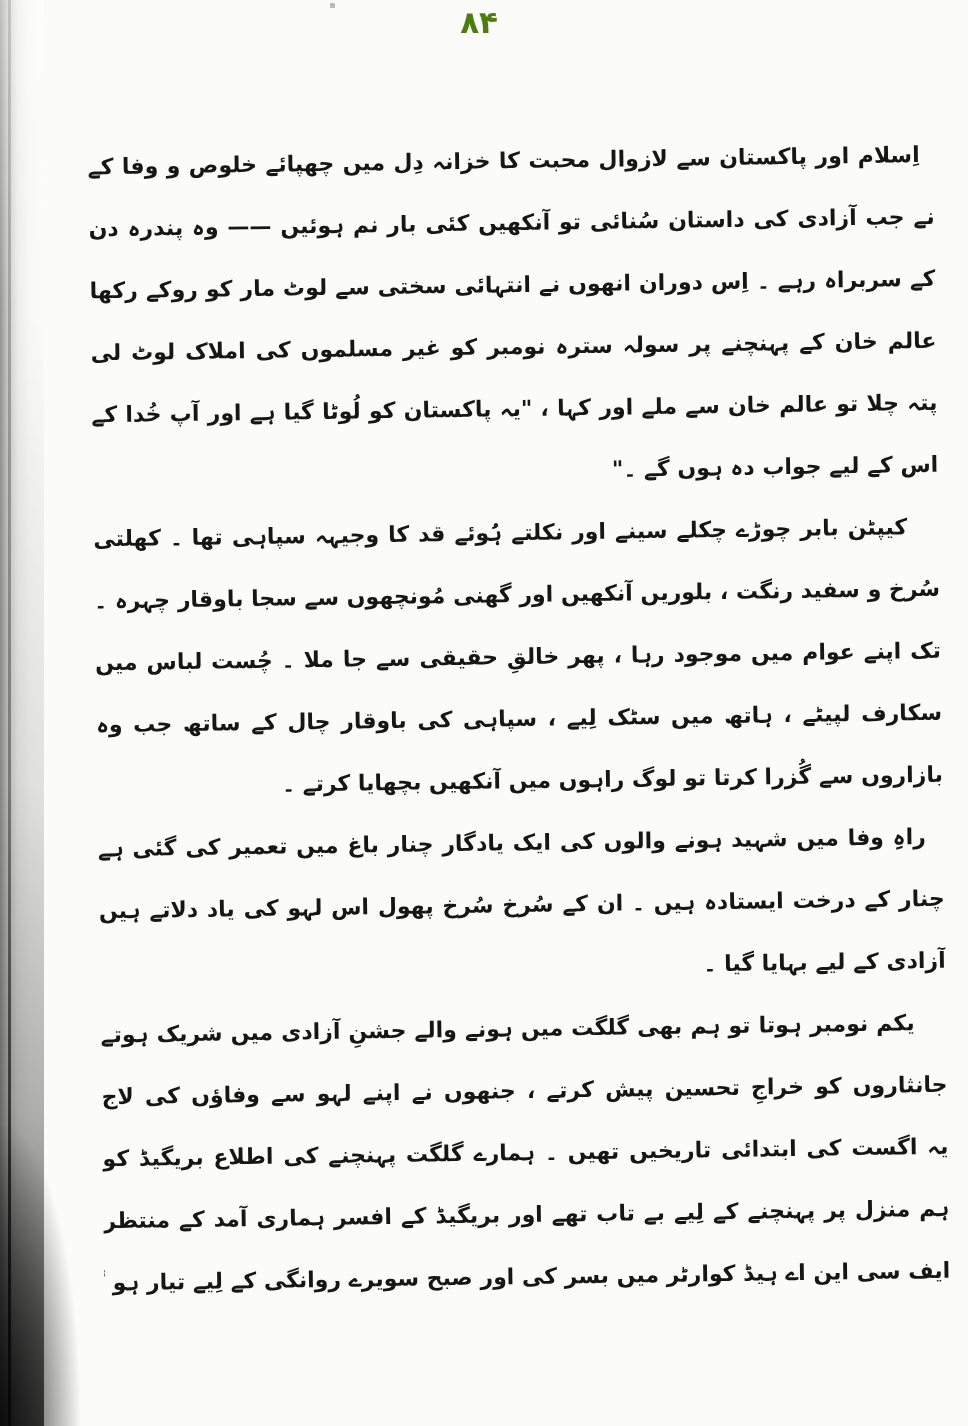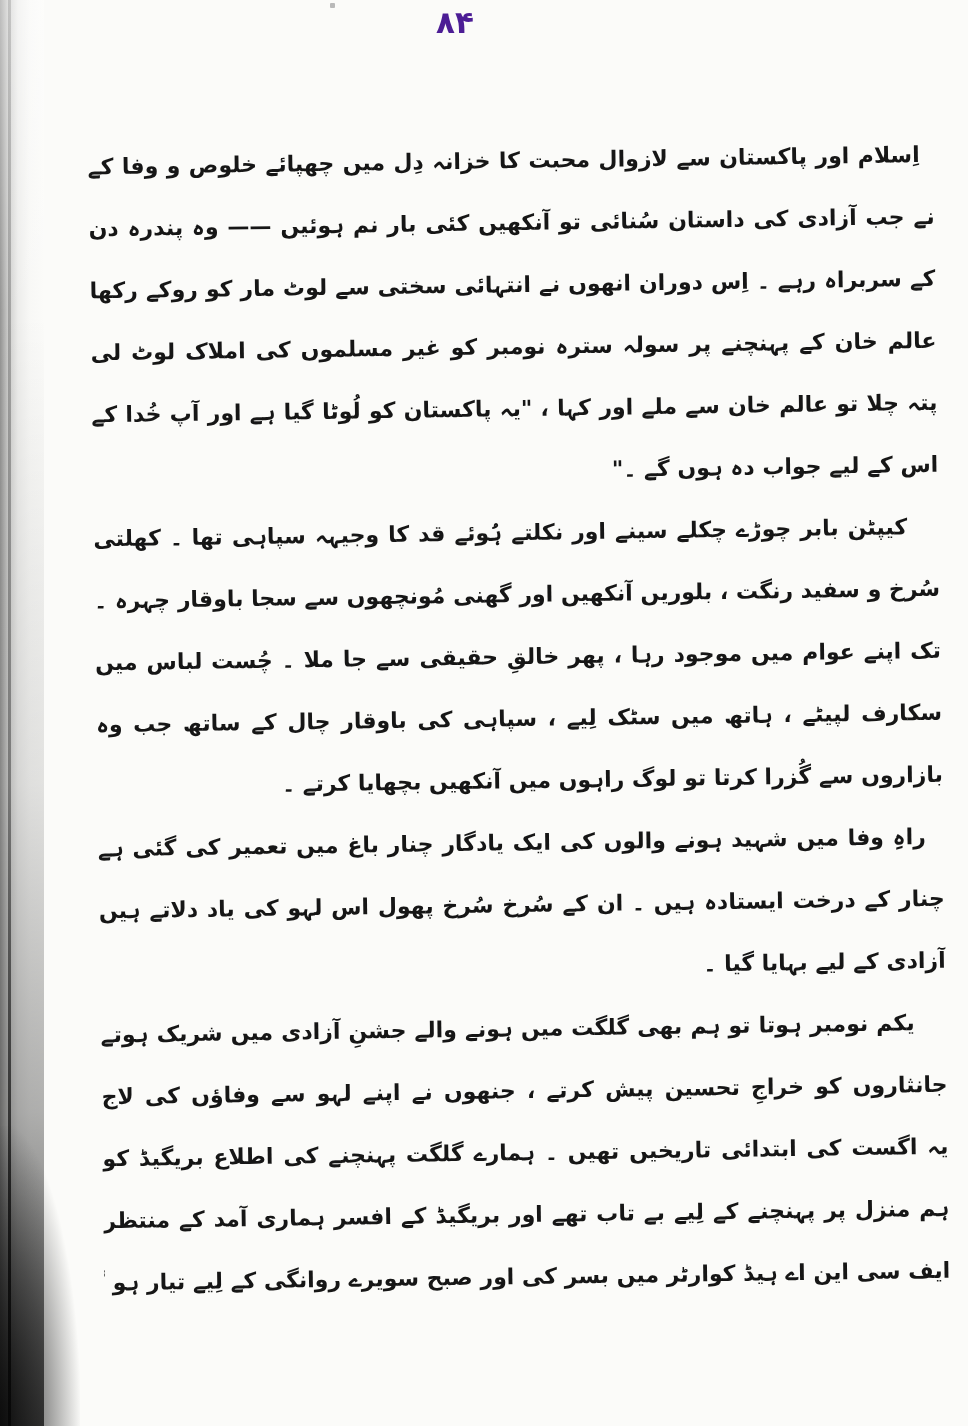--- a/index.html
+++ b/index.html
@@ -39,22 +39,22 @@
     background:radial-gradient(ellipse at 0% 100%,
       rgba(8,8,8,0.88) 0%,
       rgba(8,8,8,0.40) 42%,
       rgba(8,8,8,0.0) 72%);
   }
   .speck{
     position:absolute;left:330px;top:3px;width:5px;height:5px;
     background:#b9b9b9;border-radius:1px;
   }
   .page-number{
-    position:absolute;left:400px;top:4px;width:110px;
-    text-align:center;font-size:31px;font-weight:bold;color:#4c1d95;
+    position:absolute;left:388px;top:4px;width:110px;
+    font-size:31px;font-weight:bold;color:#4d7c0f;
     direction:rtl;
   }
   
   .text-rotate{
     position:absolute;left:96px;top:130px;width:846px;
     transform:rotate(-0.85deg);
     transform-origin:50% 50%;
   }
   .line{
     direction:rtl;

